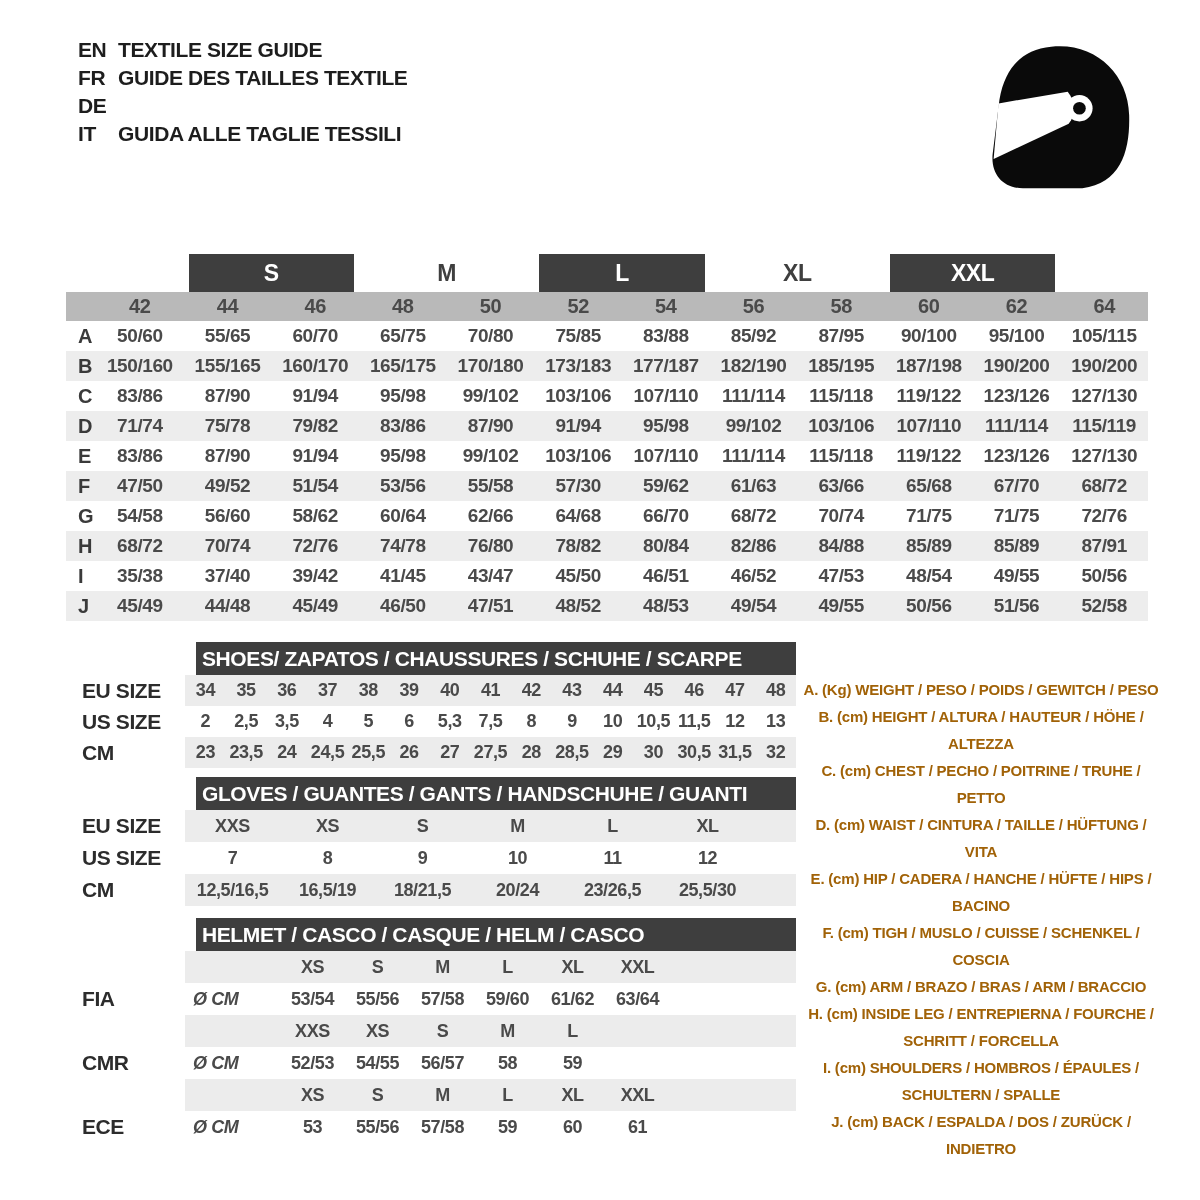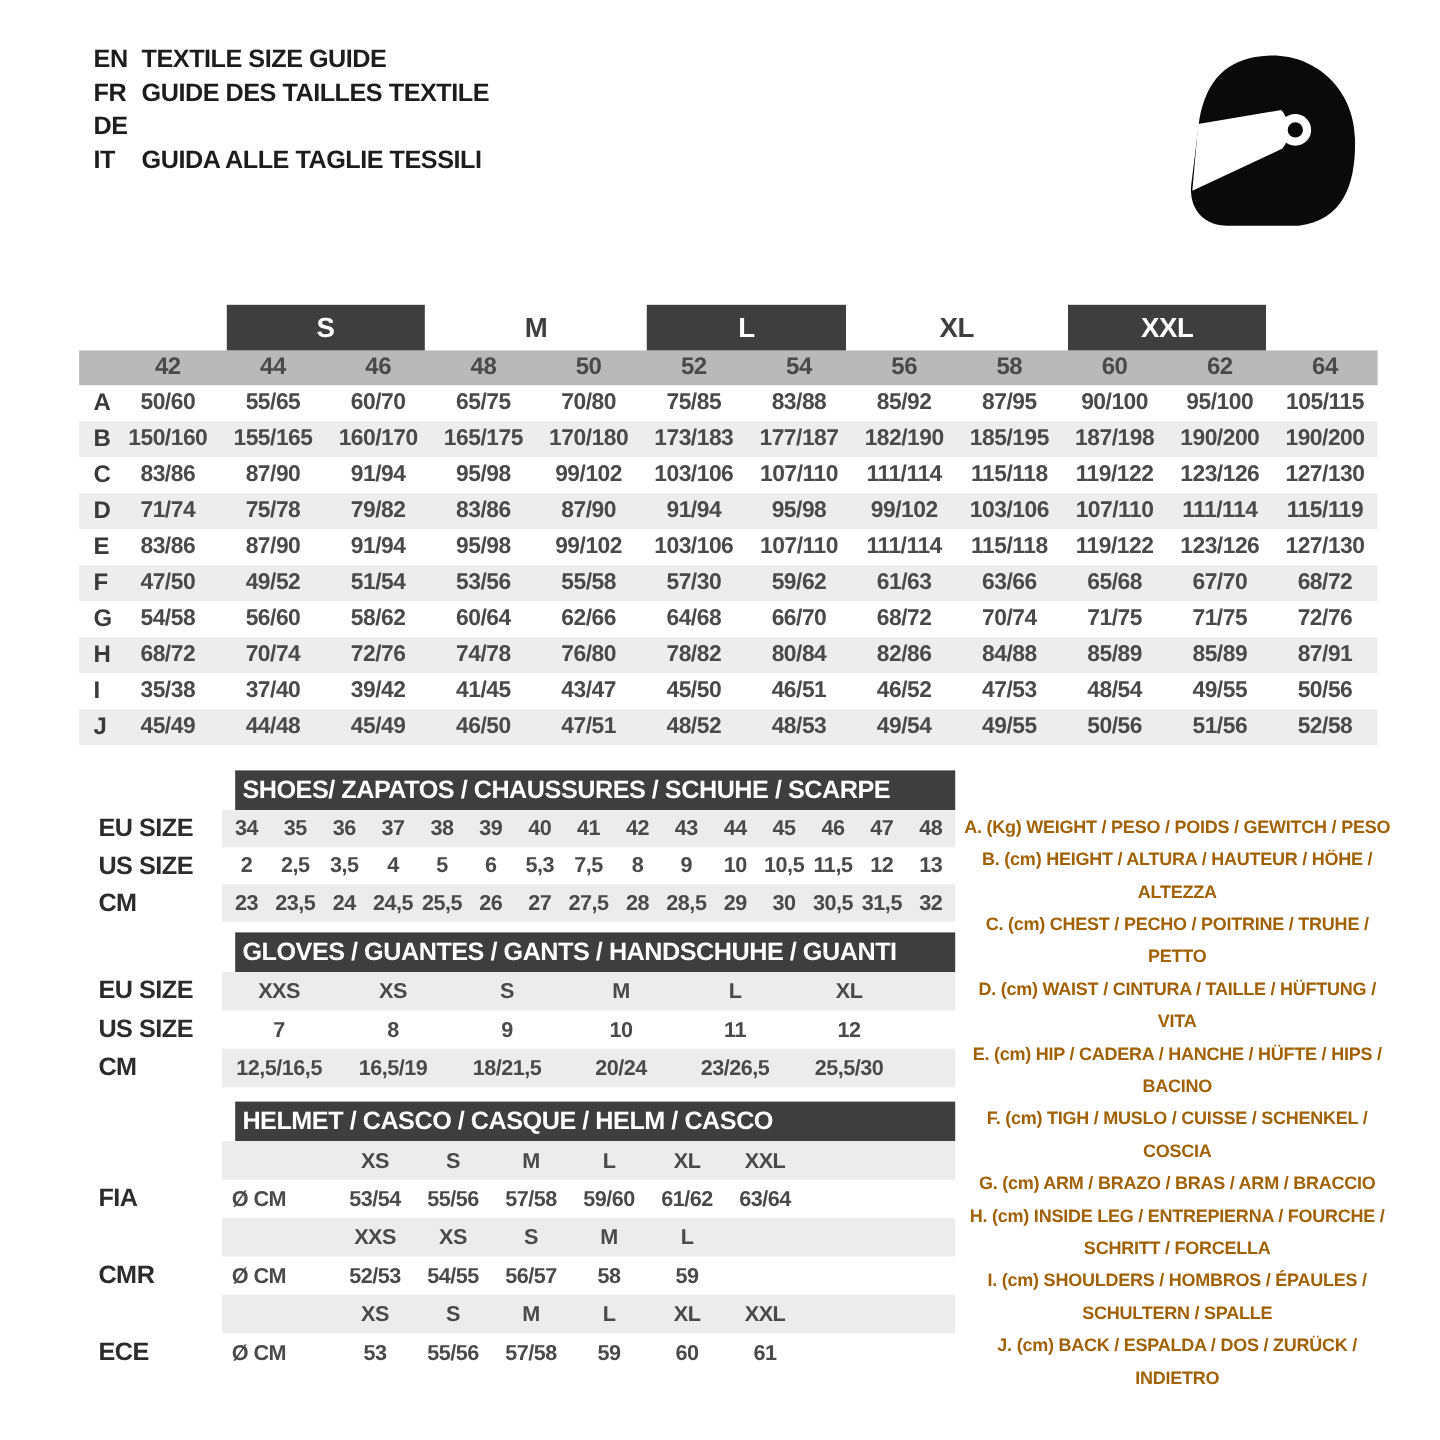--- a/index.html
+++ b/index.html
@@ -44,21 +44,21 @@
   .bt-row { display:flex; align-items:stretch; }
   .sec.shoes .bt-row { height:31px; }
   .sec.gloves .bt-row, .sec.helmet .bt-row { height:32px; }
   .bt-label { width:114px; display:flex; align-items:center; font-size:21px; color:#2c2c2c; }
   .bt-cells { width:676px; display:grid; }
   .bt-cells.gray { background:var(--light,#ececec); }
   .bt-cells.shoes  { grid-template-columns:repeat(15,1fr); }
   .bt-cells.gloves { grid-template-columns:repeat(6,95px) 1fr; }
   .bt-cells.helmet { grid-template-columns:95px repeat(6,65px) 1fr; }
   .bt-cell { display:flex; align-items:center; justify-content:center; font-size:18px; color:#4a4a4a; }
-  .bt-cell.ocm { justify-content:flex-start; padding-left:8px; }
+  .bt-cell.ocm { justify-content:flex-start; padding-left:8px;font-style:italic; }
 
   
   .legend { left:800px; top:676px; width:362px; }
   .legend-line { font-size:15px; line-height:27px; color:#a16207; letter-spacing:-0.2px;text-align:center; }
 </style>
 </head>
 <body>
 
 <div class="abs header-block">
     <div class="title-line">

